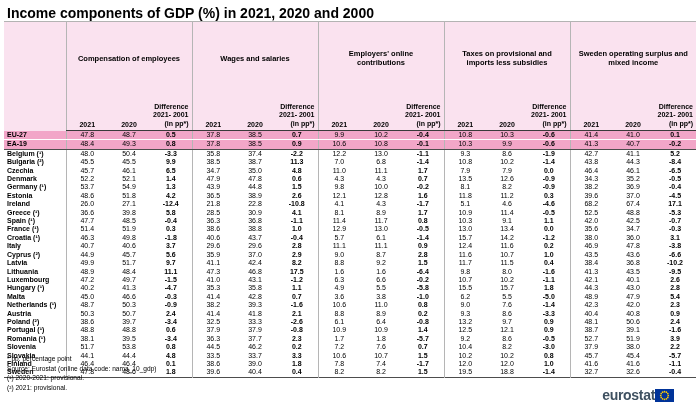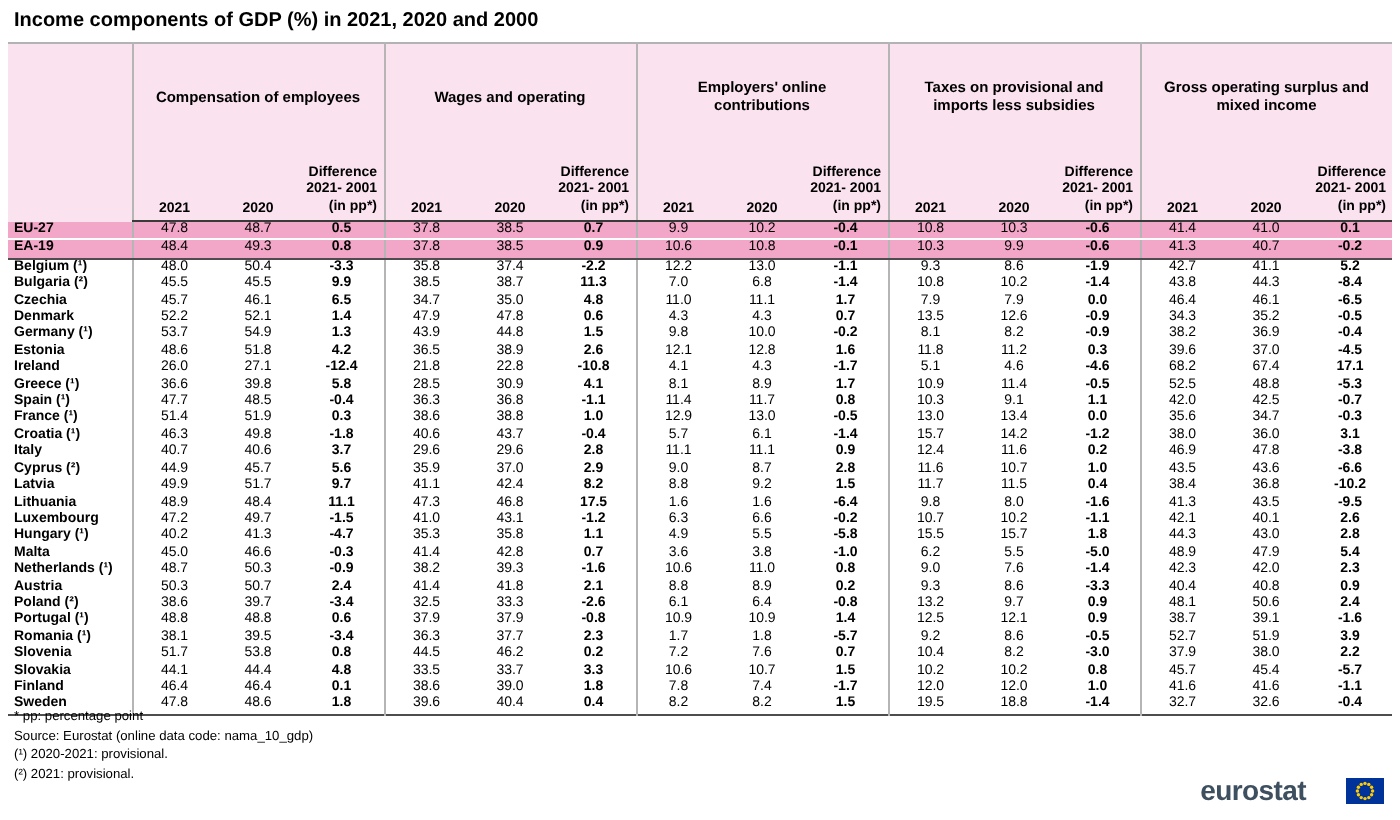--- a/index.html
+++ b/index.html
@@ -1,53 +1,53 @@
 <!DOCTYPE html>
 <html><head>
 <meta charset="utf-8">
 <style>
   html,body { margin:0; padding:0; }
   body {
     width:700px; height:410px; position:relative; overflow:hidden;
     background:#ffffff; font-family:"Liberation Sans", sans-serif; color:#000;
   }
-  .title { position:absolute; top:5px; left:7px; font-size:10px; font-weight:bold; }
+  .title { position:absolute; top:5px; left:7px; font-size:14px; font-weight:bold; }
 
   table {
     position:absolute; top:21px; left:4px; width:692px;
     border-collapse:collapse; table-layout:fixed;
     border-top:1px solid #b3b3b3; border-bottom:1px solid #4d4d4d;
   }
   col.c-country { width:62px; }
 
   thead td { background:#fae2ef; }
   .group-label {
     font-size:7.5px; font-weight:bold; text-align:center; vertical-align:middle;
-    height:48px; padding:2px 8px; line-height:9px;
+    height:48px; padding:12px 8px; line-height:9px;
   }
   tr.sub td { vertical-align:bottom; height:34px; }
   tr.sub .yr { font-size:7px; font-weight:bold; text-align:center; padding:0 0 2px 0; }
   tr.sub .diffh {
     font-size:7px; font-weight:bold; text-align:right; white-space:pre-line;
     line-height:8.5px; padding:0 3px 2px 0;
   }
   thead tr.sub td { border-bottom:1.5px solid #3a3a3a; }
 
   tbody td { font-size:7px; height:8.4px; line-height:8.4px; padding:0; text-align:center; }
   tbody td.country { text-align:left; font-weight:bold; padding-left:3px; white-space:nowrap; overflow:hidden; }
   tbody td.diff { font-weight:bold; }
   .gsep { border-left:1px solid #b5b5b5; }
   tbody tr.hl td { background:#f2a6c8; }
   tbody tr:nth-child(1) td { border-bottom:1px solid #ffffff; }
   tbody tr:nth-child(2) td { border-bottom:1px solid #4d4d4d; }
 
   .notes { position:absolute; left:7px; top:354px; font-size:6.6px; line-height:9.6px; }
   .notes div { white-space:pre; }
 
-  .logo { position:absolute; right:8px; bottom:7px; display:flex; align-items:center; gap:20px; }
+  .logo { position:absolute; right:26px; bottom:7px; display:flex; align-items:center; gap:0; }
   .logo .wordmark { font-size:14px; font-weight:bold; color:#3e5060; letter-spacing:-0.3px; }
 </style>
 </head>
 <body>
 
 <div class="title">Income components of GDP (%) in 2021, 2020 and 2000</div>
 
 <table>
   <colgroup>
     <col class="c-country">
@@ -64,24 +64,24 @@
       <col>
       <col>
       <col>
       <col>
       <col>
   </colgroup>
   <thead>
     <tr>
       <td rowspan="2"></td>
       <td class="group-label gsep" colspan="3">Compensation of employees</td>
-      <td class="group-label gsep" colspan="3">Wages and operating</td>
+      <td class="group-label gsep" colspan="3">Wages and salaries</td>
       <td class="group-label gsep" colspan="3">Employers' online contributions</td>
       <td class="group-label gsep" colspan="3">Taxes on provisional and imports less subsidies</td>
-      <td class="group-label gsep" colspan="3">Gross operating surplus and mixed income</td>
+      <td class="group-label gsep" colspan="3">Sweden operating surplus and mixed income</td>
     </tr>
     <tr class="sub">
       <td class="yr gsep">2021</td>
       <td class="yr">2020</td>
       <td class="diffh">Difference
 2021- 2001
 (in pp*)</td>
       <td class="yr gsep">2021</td>
       <td class="yr">2020</td>
       <td class="diffh">Difference

